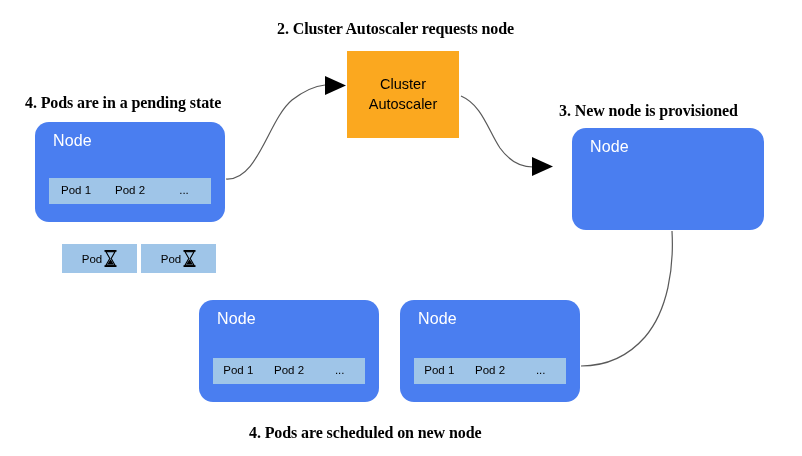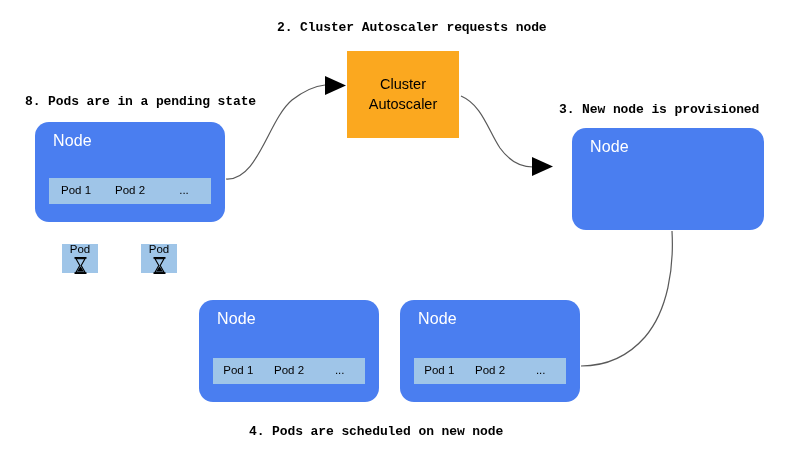--- a/index.html
+++ b/index.html
@@ -12,23 +12,23 @@
   }
   #canvas {
     position: relative;
     width: 802px;
     height: 456px;
     background: #ffffff;
     overflow: hidden;
   }
   .step-label {
     position: absolute;
-    font-family: Liberation Mono, monospace;
+    font-family: Liberation Serif, serif;
     font-weight: bold;
-    font-size: 13px;
+    font-size: 16px;
     color: #000000;
     white-space: nowrap;
     letter-spacing: -0.1px;
   }
   .node-box {
     position: absolute;
     background: #4a7ef0;
     border-radius: 14px;
     box-sizing: border-box;
   }
@@ -56,31 +56,30 @@
     display: flex;
     align-items: center;
     justify-content: center;
     font-family: "Liberation Sans", sans-serif;
     font-size: 11.5px;
     color: #000000;
     line-height: 1;
   }
   .pending-pod {
     position: absolute;
-    width: 36px;
+    width: 75px;
     height: 29px;
     background: #9fc5e8;
     display: flex;
     align-items: center;
     justify-content: center;
     gap: 2px;
     font-family: "Liberation Sans", sans-serif;
     font-size: 11.5px;
     color: #000000;
-    flex-direction: column;
   }
   .hourglass {
     display: inline-block;
     width: 13px;
     height: 17px;
     position: relative;
   }
   .autoscaler-box {
     position: absolute;
     background: #fba81f;
@@ -108,21 +107,21 @@
   }
   svg.arrows polygon.head {
     fill: #000000;
   }
 </style>
 </head>
 <body>
 
 <div id="canvas">
 
-  <div class="step-label" style="left:25px; top:94px;">8. Pods are in a pending state</div>
+  <div class="step-label" style="left:25px; top:94px;">4. Pods are in a pending state</div>
 
   <div class="step-label" style="left:277px; top:20px;">2. Cluster Autoscaler requests node</div>
 
   <div class="step-label" style="left:559px; top:102px;">3. New node is provisioned</div>
 
   <div class="step-label" style="left:249px; top:424px;">4. Pods are scheduled on new node</div>
 
   <div class="node-box" style="left:35px; top:122px; width:190px; height:100px;">
     <div class="node-title">Node</div>
     <div class="pod-row">

